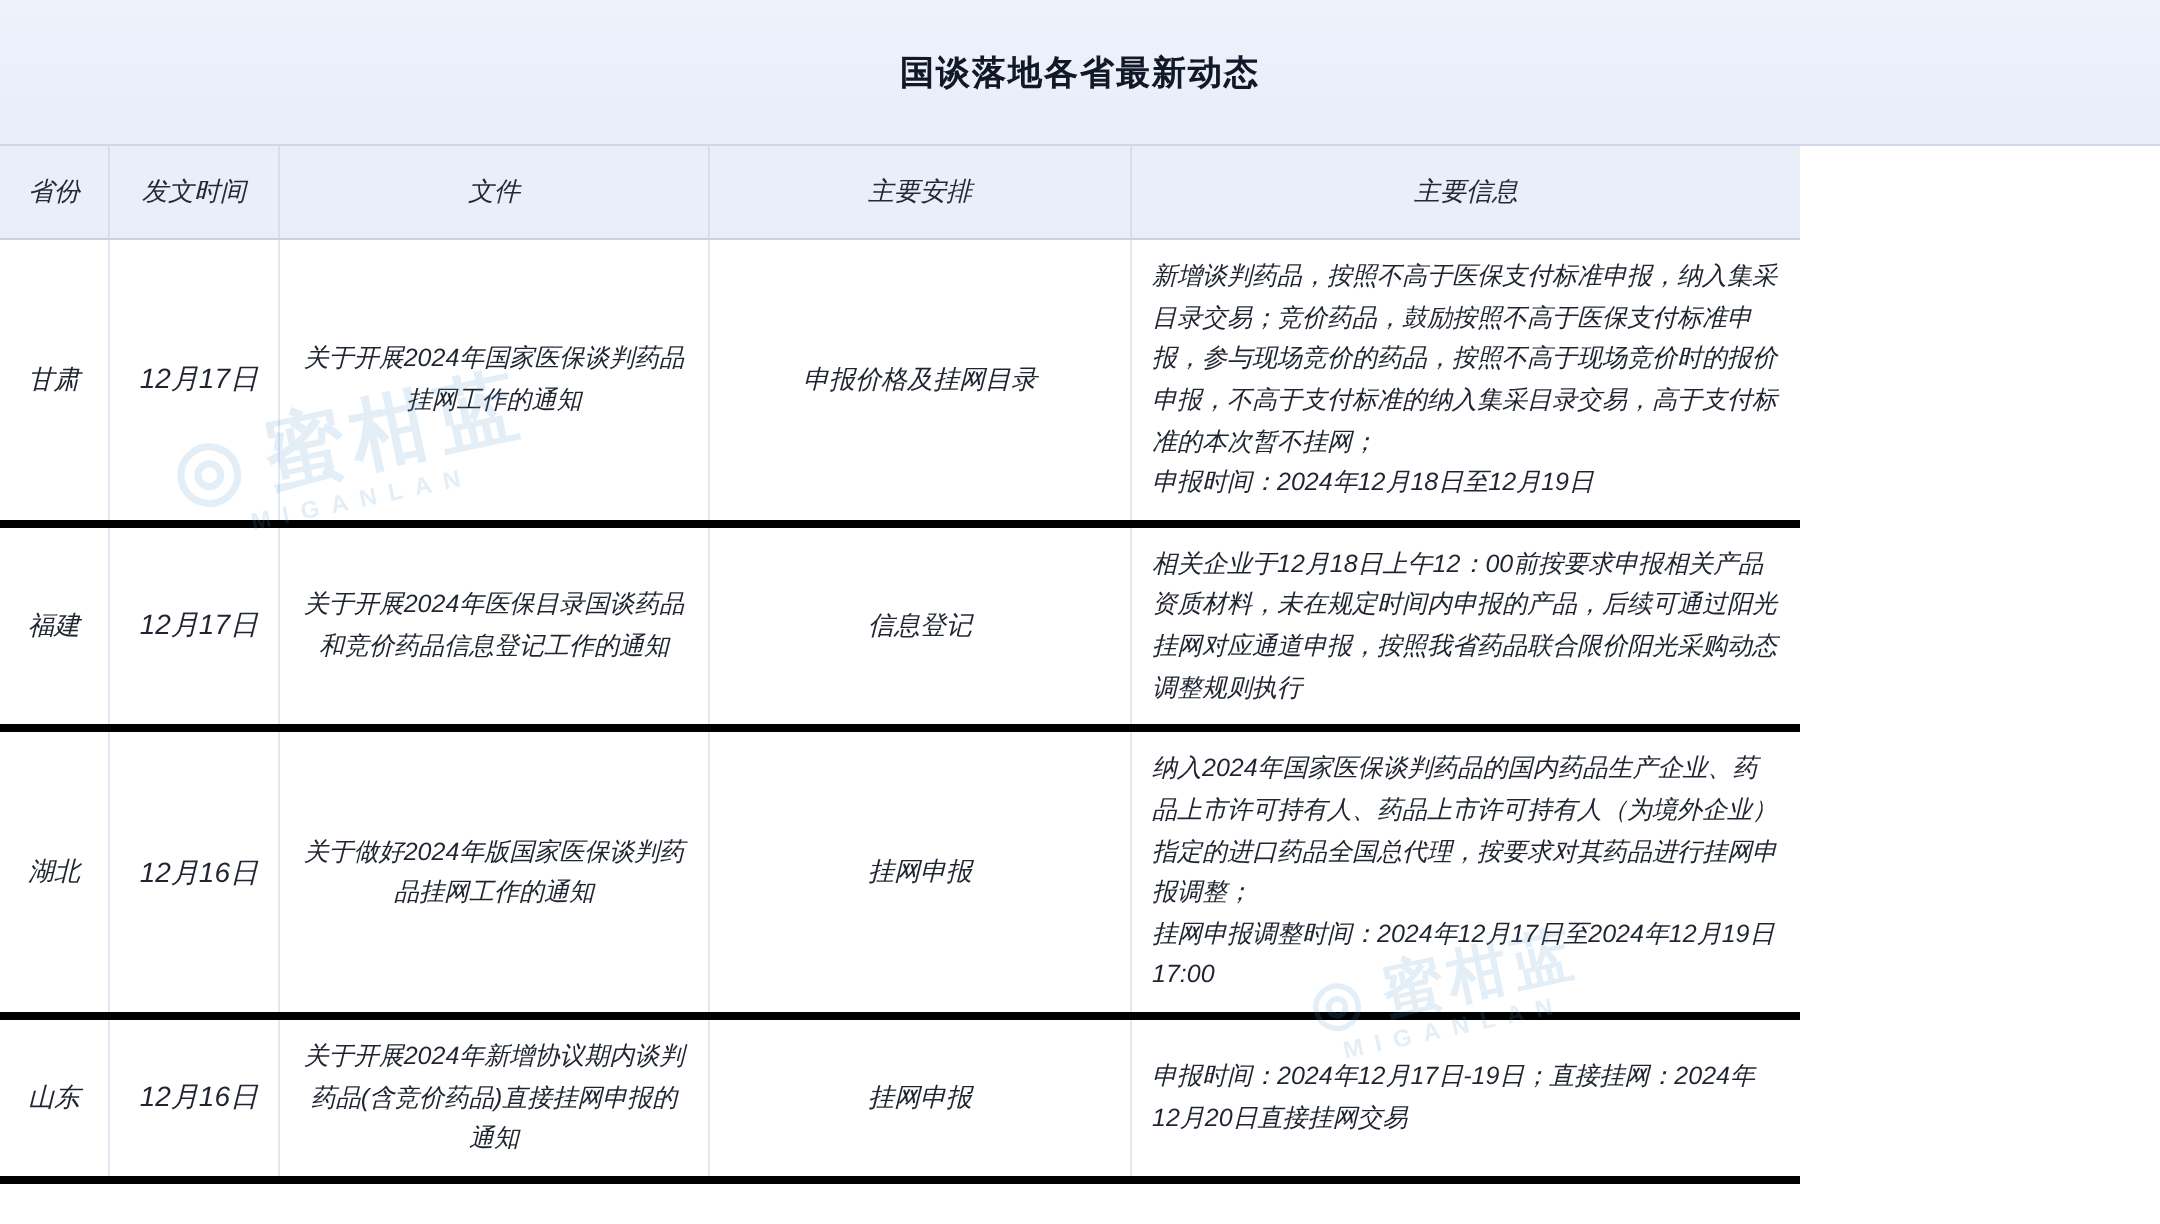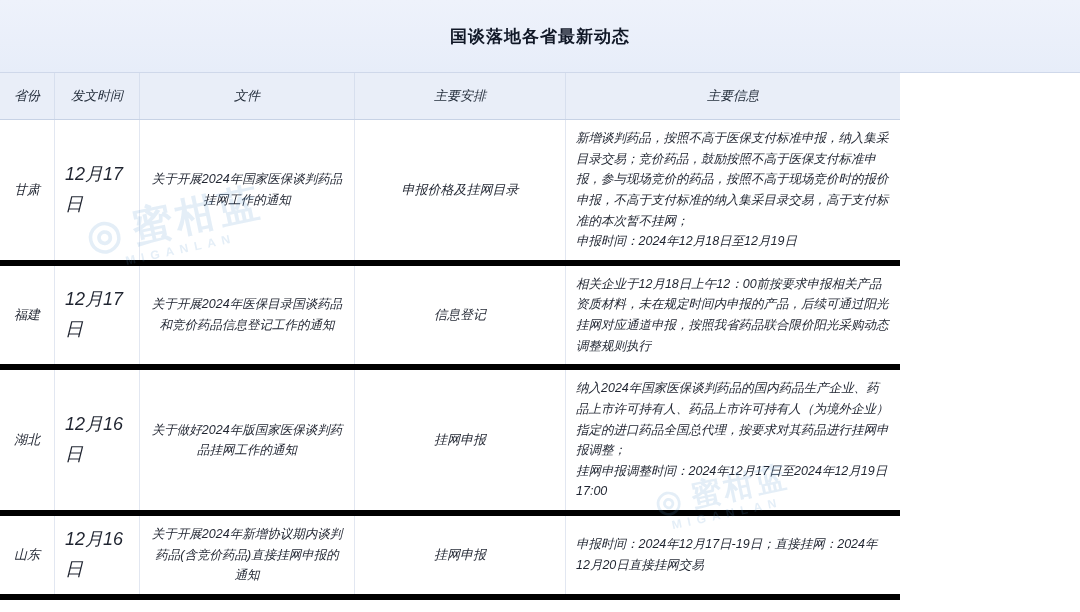--- a/index.html
+++ b/index.html
@@ -50,30 +50,30 @@
     color: #1f2937;
     font-size: 13px;
     height: 44px;
     border-bottom: 1px solid #c7d2e5;
     border-right: 1px solid #d7dfee;
     text-align: center;
     vertical-align: middle;
   }
   table.main-table th:last-child { border-right: none; }
   table.main-table td {
-    border-bottom: 6px solid #000000;
+    border-bottom: 4px solid #000000;
     border-right: 1px solid #e2e7f1;
     vertical-align: middle;
     padding: 8px 10px;
     line-height: 1.65;
     color: #1f2430;
   }
   table.main-table td:last-child { border-right: none; }
   .col-prov { width: 52px; text-align: center; font-size: 13px; }
-  .col-date { width: 82px; text-align: left; font-size: 18px; }
+  .col-date { width: 82px; text-align: right; font-size: 14px; }
   .col-doc  { width: 212px; text-align: center; font-size: 12.5px; }
   .col-arr  { width: 208px; text-align: center; font-size: 13px; }
   .col-info { width: auto; text-align: left; font-size: 12.5px; }
   .info-p { margin: 0; }
   .info-p + .info-p { }
   .watermark {
     position: absolute;
     pointer-events: none;
     font-weight: bold;
     color: rgba(90, 150, 205, 0.16);

